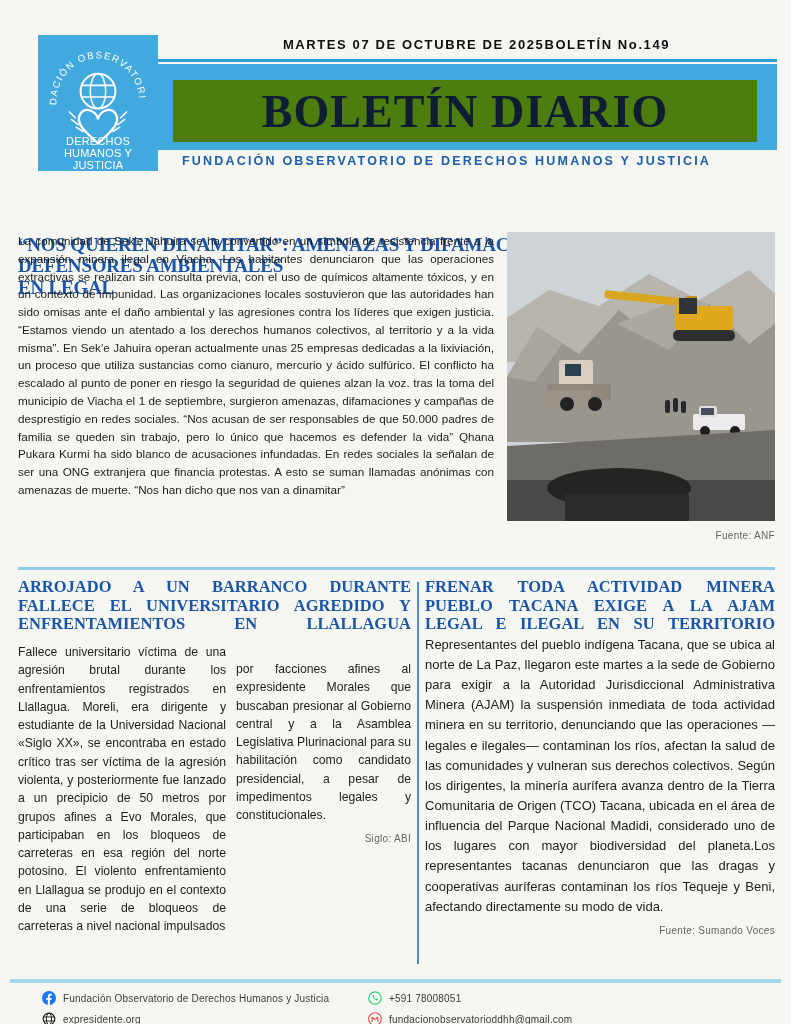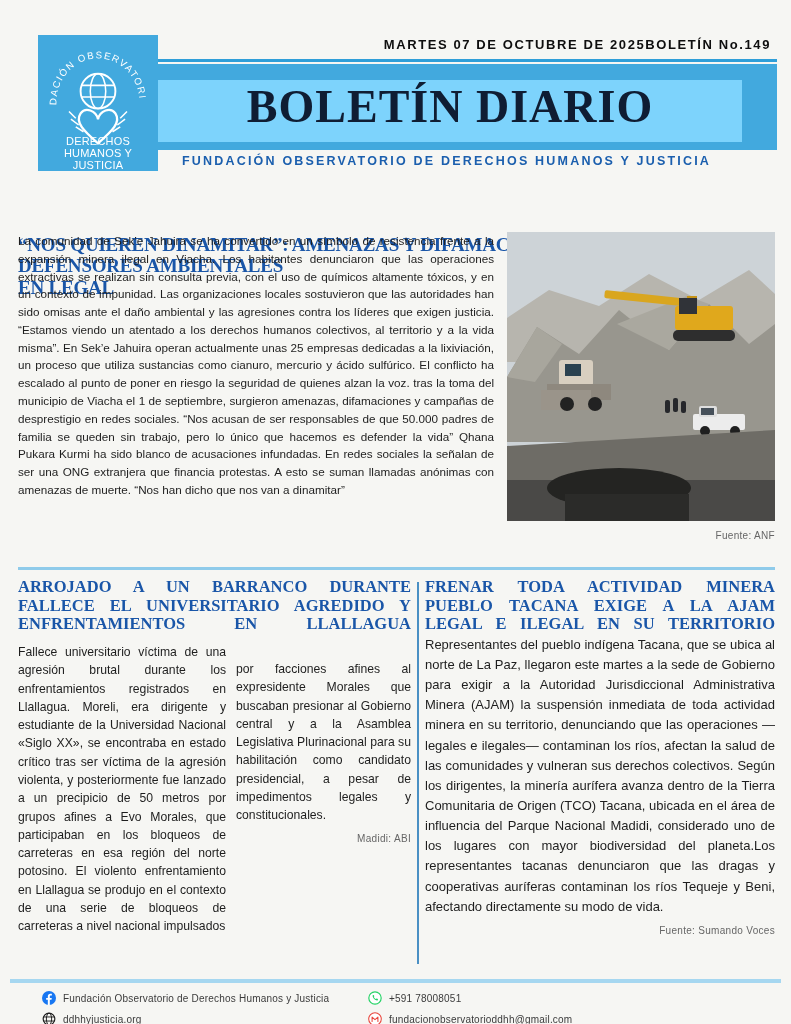--- a/index.html
+++ b/index.html
@@ -4,26 +4,26 @@
 <style>
   html,body{margin:0;padding:0;background:#e9e9e7;}
   .page{position:relative;width:791px;height:1024px;margin:0 auto;background:#f6f6f3;overflow:hidden;
         font-family:"Liberation Sans",sans-serif;color:#1e1e1e;}
 
   
   .logo-box{position:absolute;left:38px;top:35px;width:120px;height:136px;background:#42a9de;z-index:3;}
   .logo-box svg{display:block;margin:2px auto 0;}
   .logo-bottom{position:absolute;left:0;right:0;bottom:0;text-align:center;color:#fff;
                font-weight:normal;font-size:11px;letter-spacing:.2px;}
-  .date-row{position:absolute;left:170px;right:20px;top:37px;display:flex;justify-content:flex-end;
+  .date-row{position:absolute;left:170px;right:20px;top:37px;display:flex;justify-content:center;
             font-weight:bold;font-size:13px;letter-spacing:1.6px;color:#0e0e0e;padding-left:12px;}
   .header-rule{position:absolute;left:116px;right:14px;top:59px;height:3px;background:#2f9ed8;}
   .band{position:absolute;left:110px;right:14px;top:64px;height:86px;background:#42a9de;}
-  .title-strip{position:absolute;left:158px;top:80px;width:584px;height:62px;background:#7dd3fc;
-               display:flex;justify-content:center;z-index:2;}
+  .title-strip{position:absolute;left:173px;top:80px;width:584px;height:62px;background:#4d7c0f;
+               display:flex;align-items:center;justify-content:center;z-index:2;}
   .title-strip .t{font-family:"Liberation Serif",serif;font-weight:600;font-size:46px;
                   letter-spacing:1px;color:#0f1d33;white-space:nowrap;}
   .subtitle{position:absolute;left:116px;right:14px;top:154px;text-align:center;font-weight:bold;
             font-size:12.5px;letter-spacing:2.2px;color:#1b5fae;}
 
   
   .headline-main{position:absolute;left:18px;top:186px;width:757px;font-family:"Liberation Serif",serif;
                  font-weight:bold;font-size:19px;line-height:1.12;color:#1a56a8;letter-spacing:-.2px;margin-top:48px;}
   .main-row{position:absolute;left:18px;top:232px;width:757px;display:flex;gap:13px;}
   .main-text{flex:1;font-size:11.7px;line-height:1.52;text-align:justify;color:#1e1e1e;
@@ -164,21 +164,21 @@
     <div class="col-left">
       <div class="headline-sub">
         <span class="hl-line">ARROJADO A UN BARRANCO DURANTE</span>
         <span class="hl-line">FALLECE EL UNIVERSITARIO AGREDIDO Y</span>
         <span class="hl-line">ENFRENTAMIENTOS EN LLALLAGUA</span>
       </div>
       <div class="lead-cols">
         <div class="lead-col1">Fallece universitario víctima de una agresión brutal durante los enfrentamientos registrados en Llallagua. Moreli, era dirigente y estudiante de la Universidad Nacional «Siglo XX», se encontraba en estado crítico tras ser víctima de la agresión violenta, y posteriormente fue lanzado a un precipicio de 50 metros por grupos afines a Evo Morales, que participaban en los bloqueos de carreteras en esa región del norte potosino. El violento enfrentamiento en Llallagua se produjo en el contexto de una serie de bloqueos de carreteras a nivel nacional impulsados</div>
         <div class="lead-col2">
           <div class="flow">por facciones afines al expresidente Morales que buscaban presionar al Gobierno central y a la Asamblea Legislativa Plurinacional para su habilitación como candidato presidencial, a pesar de impedimentos legales y constitucionales.</div>
-          <div class="source">Madidi: ABI</div>
+          <div class="source">Siglo: ABI</div>
         </div>
       </div>
     </div>
 
     <div class="v-divider"></div>
 
     <div class="col-right">
       <div class="headline-sub">
         <span class="hl-line">FRENAR TODA ACTIVIDAD MINERA</span>
         <span class="hl-line">PUEBLO TACANA EXIGE A LA AJAM</span>
@@ -209,21 +209,21 @@
       </div>
     </div>
     <div class="f-row">
       <div class="f-item first">
         <svg class="f-icon" viewBox="0 0 24 24">
           <circle cx="12" cy="12" r="10" fill="none" stroke="#1c1c1c" stroke-width="2"></circle>
           <ellipse cx="12" cy="12" rx="4.5" ry="10" fill="none" stroke="#1c1c1c" stroke-width="1.6"></ellipse>
           <line x1="2.5" y1="8.5" x2="21.5" y2="8.5" stroke="#1c1c1c" stroke-width="1.6"></line>
           <line x1="2.5" y1="15.5" x2="21.5" y2="15.5" stroke="#1c1c1c" stroke-width="1.6"></line>
         </svg>
-        <span>ddhhyjusticia.org</span>
+        <span>expresidente.org</span>
       </div>
       <div class="f-item">
         <svg class="f-icon" viewBox="0 0 24 24">
           <circle cx="12" cy="12" r="10.8" fill="#fff" stroke="#e8453c" stroke-width="1.8"></circle>
           <path d="M7 16.2V8.8l5 4.2 5-4.2v7.4" fill="none" stroke="#e8453c" stroke-width="1.8" stroke-linecap="round" stroke-linejoin="round"></path>
         </svg>
         <span>fundacionobservatorioddhh@gmail.com</span>
       </div>
     </div>
   </div>

